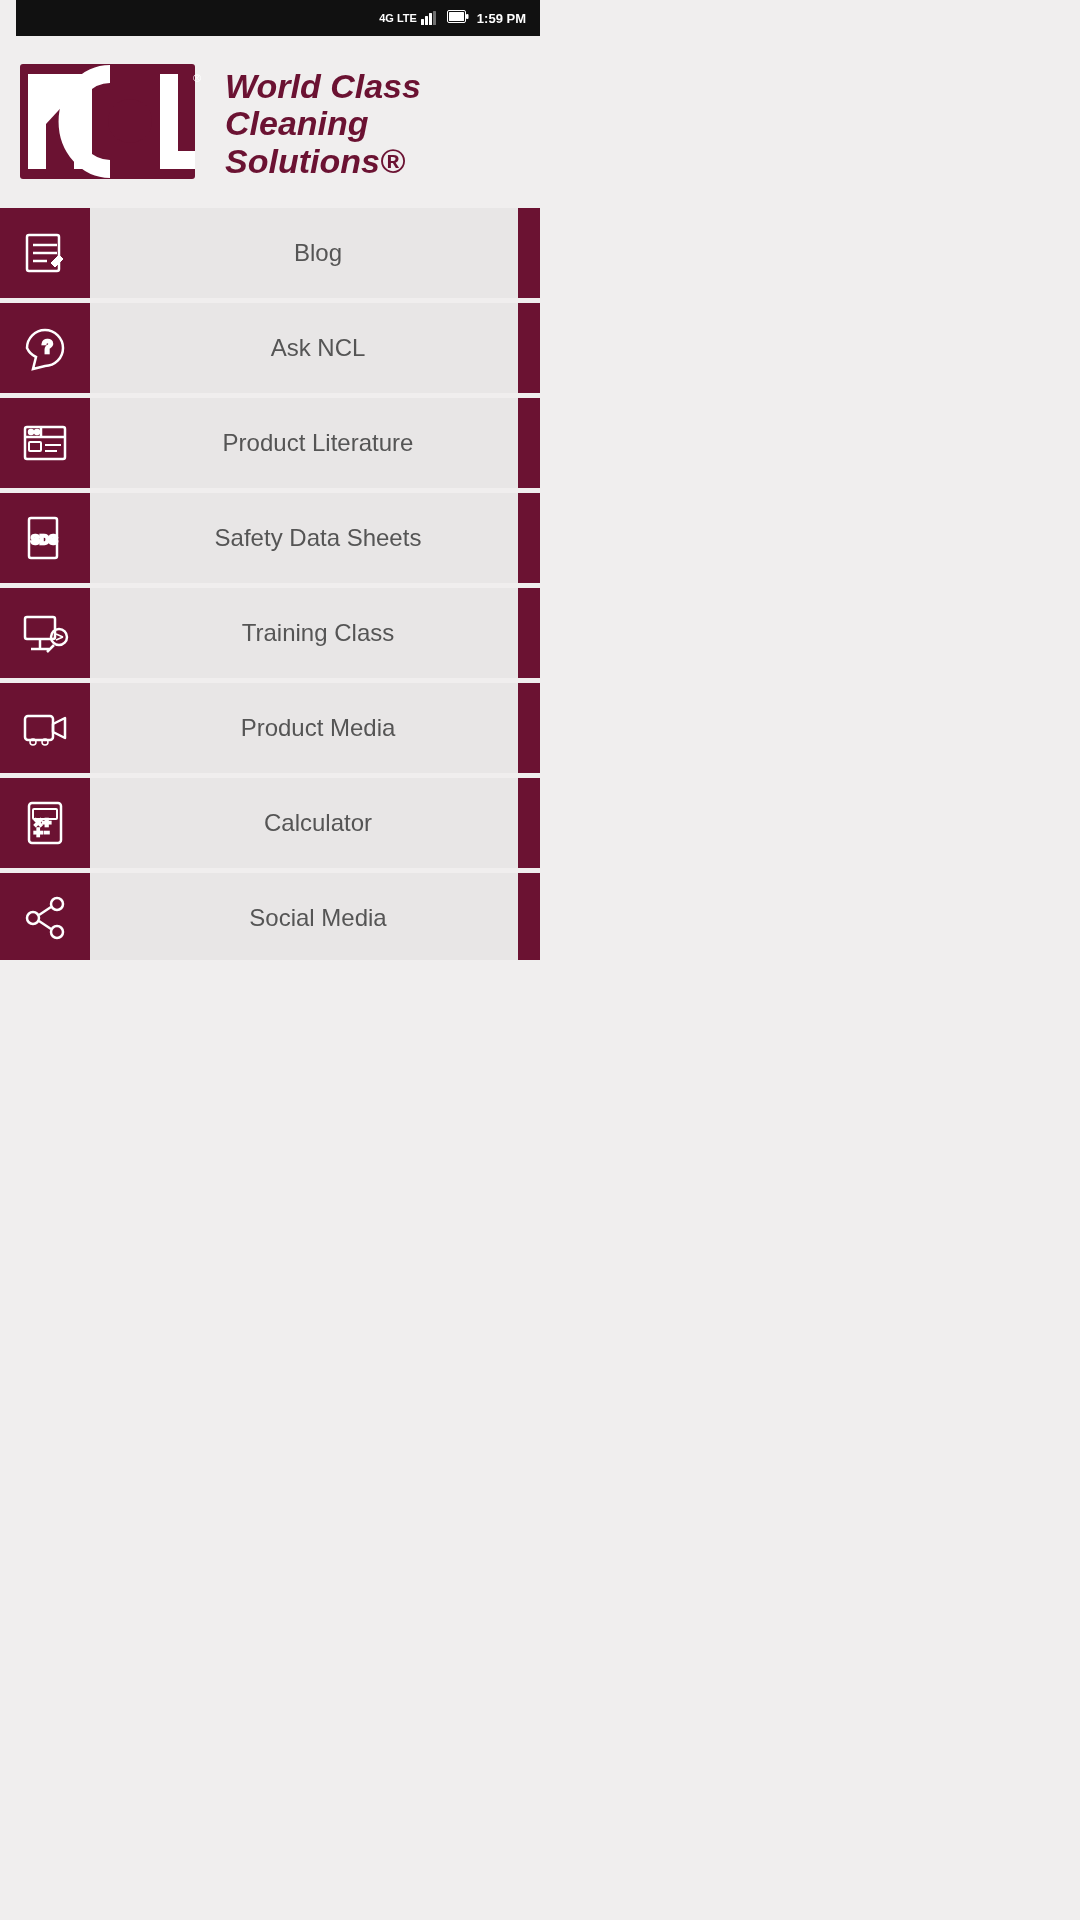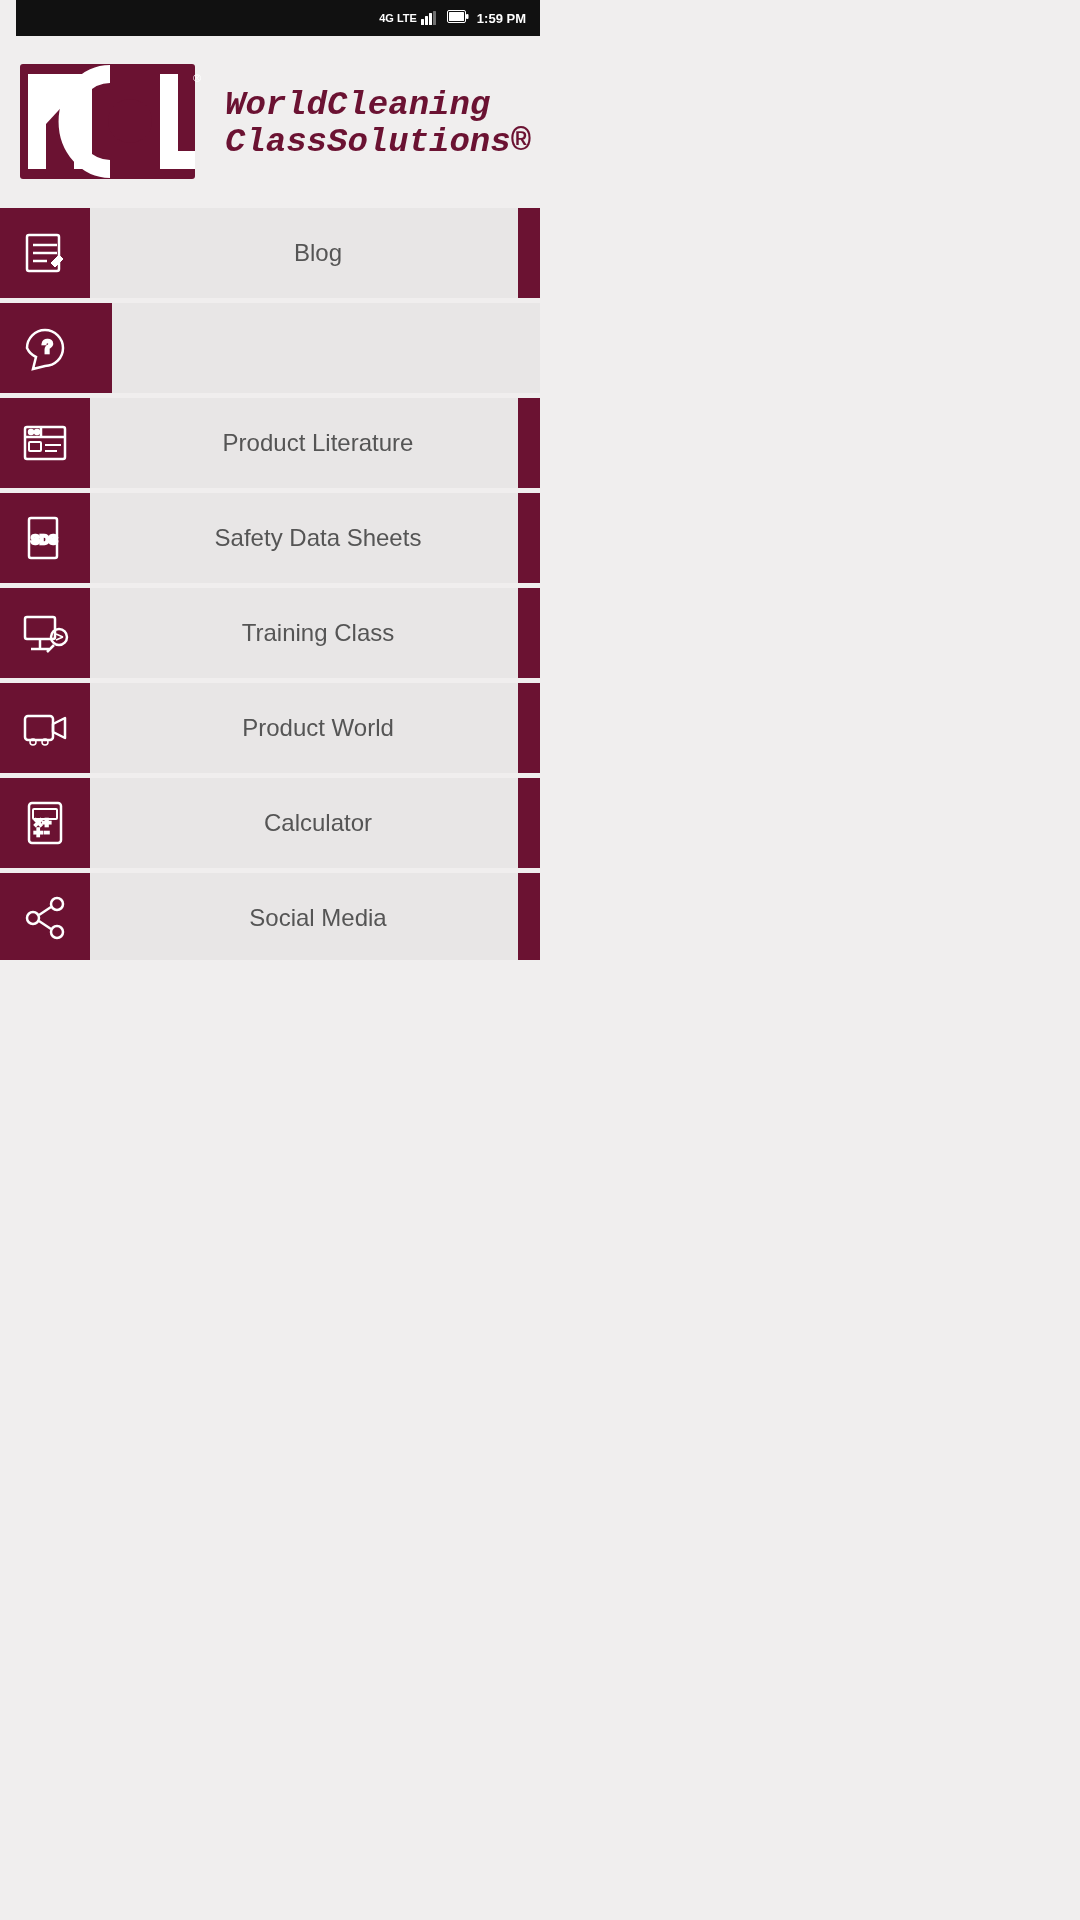--- a/index.html
+++ b/index.html
@@ -45,22 +45,21 @@
     }
 
     .ncl-logo {
       width: 185px;
       height: 120px;
       flex-shrink: 0;
     }
 
     .tagline {
       display: flex;
-      flex-direction: row;
-      font-family: Liberation Mono, monospace;
+      flex-direction: column;
     }
     .tagline-world {
       font-size: 34px;
       font-weight: bold;
       font-style: italic;
       color: #6b1232;
       line-height: 1.1;
     }
     .tagline-cleaning {
       font-size: 34px;
@@ -187,20 +186,21 @@
     <div class="menu-arrow"></div>
   </div>
 
   <div class="menu-item">
     <div class="menu-icon-box">
       <svg viewBox="0 0 48 48">
         <path d="M24,6 A18,18 0 0,1 42,24 A18,18 0 0,1 24,42 L12,45 L15,33 A18,18 0 0,1 6,24 A18,18 0 0,1 24,6 Z" stroke="white" stroke-width="2.5" fill="none"></path>
         <text x="21" y="29" font-size="18" fill="white" font-family="Arial" font-weight="bold">?</text>
       </svg>
     </div>
+    <span class="menu-label">Ask NCL</span>
     <div class="menu-arrow"></div>
   </div>
 
   <div class="menu-item">
     <div class="menu-icon-box">
       <svg viewBox="0 0 48 48">
         <rect x="4" y="8" width="40" height="32" rx="2" stroke="white" stroke-width="2.5" fill="none"></rect>
         <line x1="4" y1="18" x2="44" y2="18" stroke="white" stroke-width="2.5"></line>
         <line x1="20" y1="8" x2="20" y2="18" stroke="white" stroke-width="2.5"></line>
         <rect x="8" y="23" width="12" height="9" rx="1" stroke="white" stroke-width="2" fill="none"></rect>
@@ -243,21 +243,21 @@
 
   <div class="menu-item">
     <div class="menu-icon-box">
       <svg viewBox="0 0 48 48">
         <rect x="4" y="12" width="28" height="24" rx="3" stroke="white" stroke-width="2.5" fill="none"></rect>
         <polygon points="32,20 44,14 44,34 32,28" stroke="white" stroke-width="2.5" fill="none" stroke-linejoin="round"></polygon>
         <circle cx="12" cy="38" r="3" stroke="white" stroke-width="1.5" fill="none"></circle>
         <circle cx="24" cy="38" r="3" stroke="white" stroke-width="1.5" fill="none"></circle>
       </svg>
     </div>
-    <span class="menu-label">Product World</span>
+    <span class="menu-label">Product Media</span>
     <div class="menu-arrow"></div>
   </div>
 
   <div class="menu-item">
     <div class="menu-icon-box">
       <svg viewBox="0 0 48 48">
         <rect x="8" y="4" width="32" height="40" rx="3" stroke="white" stroke-width="2.5" fill="none"></rect>
         <rect x="12" y="10" width="24" height="10" rx="1" stroke="white" stroke-width="2" fill="none"></rect>
         <text x="13" y="38" font-size="14" fill="white" font-family="monospace">+-</text>
         <text x="13" y="28" font-size="14" fill="white" font-family="monospace">×÷</text>

